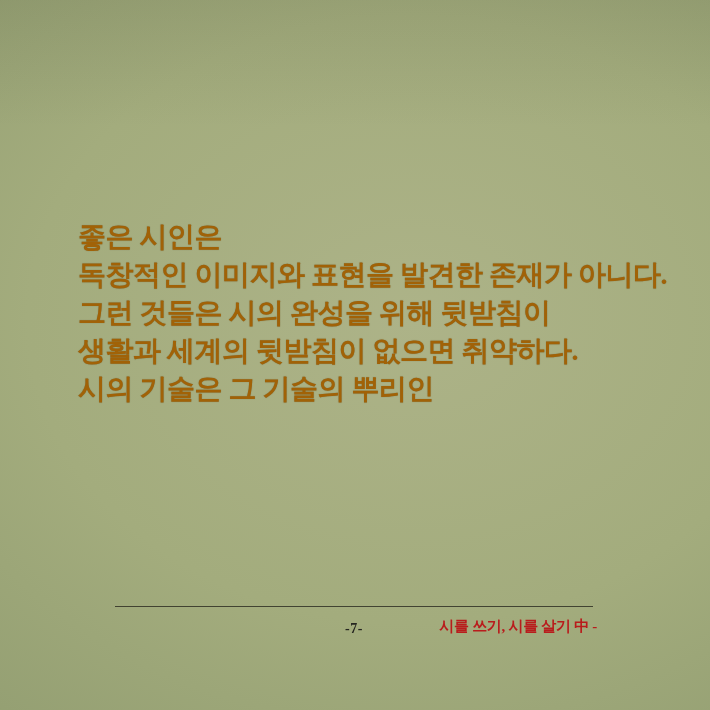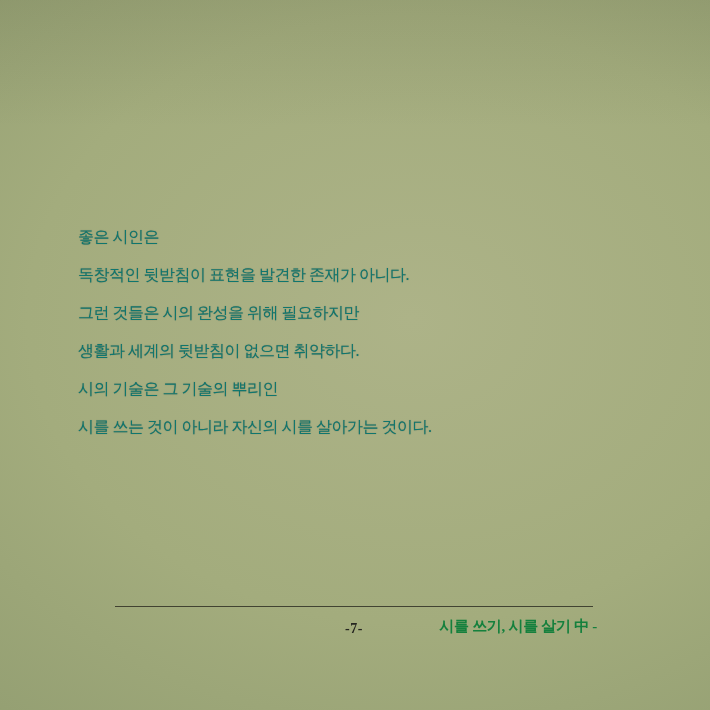--- a/index.html
+++ b/index.html
@@ -24,25 +24,25 @@
   }
 
   .quote-block {
     position: absolute;
     left: 78px;
     top: 218px;
     width: 575px;
   }
   .quote-line {
     display: block;
-    font-size: 16px;
+    font-size: 28px;
     line-height: 38px;
-    font-weight: 400;
+    font-weight: 700;
     letter-spacing: -0.5px;
-    color: #0f766e;
+    color: #a16207;
     text-shadow: 0 0 1px rgba(30,30,26,0.35);
     white-space: nowrap;
   }
 
   .footer {
     position: absolute;
     left: 115px;
     top: 606px;
     width: 478px;
   }
@@ -69,37 +69,36 @@
     font-weight: 700;
     color: #252520;
     letter-spacing: 0.5px;
   }
   .source-text {
     position: absolute;
     right: -4px;
     top: 2px;
     font-size: 15px;
     font-weight: 700;
-    color: #15803d;
+    color: #b91c1c;
     letter-spacing: -0.3px;
     white-space: nowrap;
   }
 </style>
 </head>
 <body>
 
 <div class="page">
 
   <div class="quote-block">
     <span class="quote-line">좋은 시인은</span>
-    <span class="quote-line">독창적인 뒷받침이 표현을 발견한 존재가 아니다.</span>
-    <span class="quote-line">그런 것들은 시의 완성을 위해 필요하지만</span>
+    <span class="quote-line">독창적인 이미지와 표현을 발견한 존재가 아니다.</span>
+    <span class="quote-line">그런 것들은 시의 완성을 위해 뒷받침이</span>
     <span class="quote-line">생활과 세계의 뒷받침이 없으면 취약하다.</span>
     <span class="quote-line">시의 기술은 그 기술의 뿌리인</span>
-    <span class="quote-line">시를 쓰는 것이 아니라 자신의 시를 살아가는 것이다.</span>
   </div>
 
   <div class="footer">
     <hr class="footer-rule">
     <div class="footer-row">
       <span class="page-number">-7-</span>
       <span class="source-text">시를 쓰기, 시를 살기 中 -</span>
     </div>
   </div>
 

